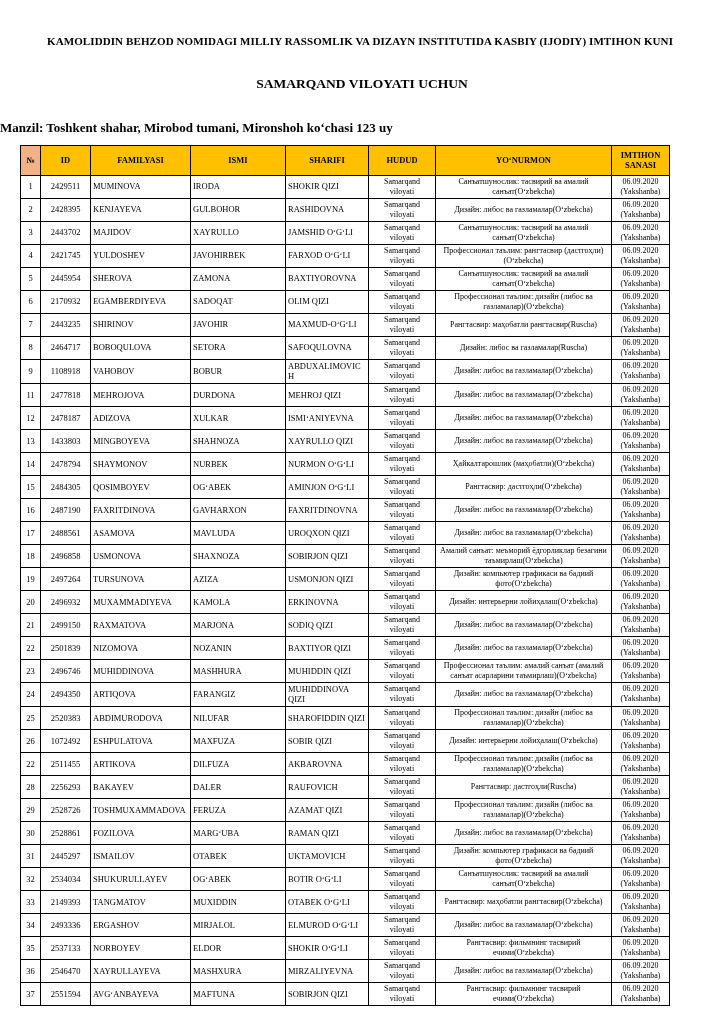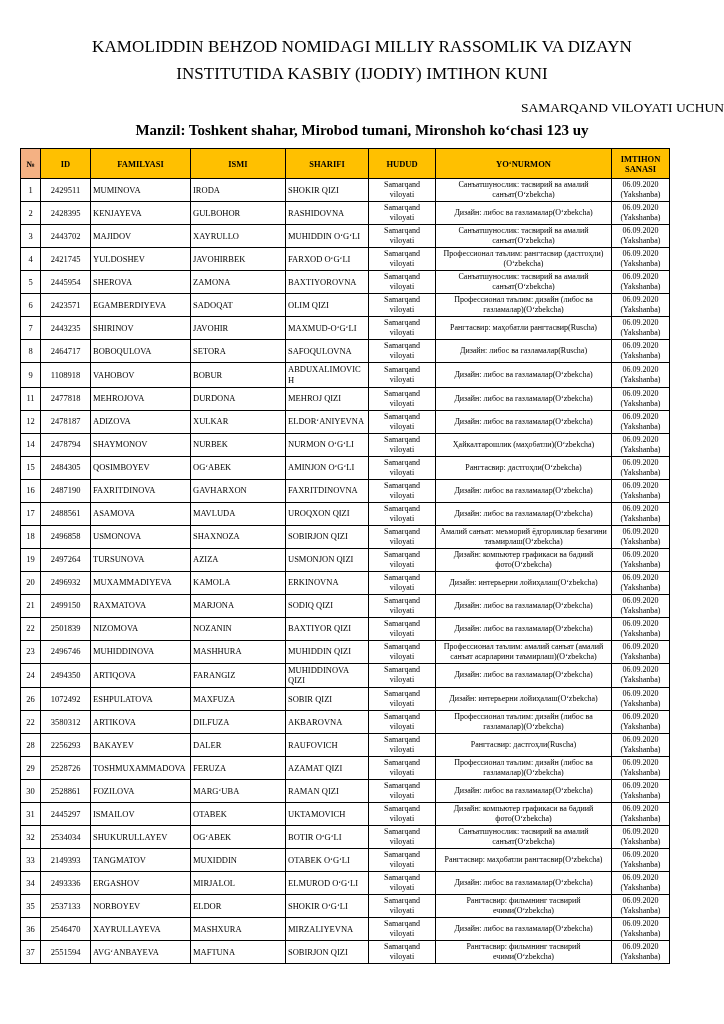--- a/index.html
+++ b/index.html
@@ -9,37 +9,37 @@
     width: 724px;
     height: 1024px;
     overflow: hidden;
     font-family: "Liberation Serif", serif;
     color: #000000;
   }
   .page { width: 724px; height: 1024px; }
   .title {
     margin: 33px auto 0;
     width: 630px;
-    text-align: center;
-    font-weight: normal;
-    font-size: 17px;
+    text-align: left;
+    font-weight: bold;
+    font-size: 11px;
     line-height: 1.6;
     letter-spacing: 0.1px;
   }
   .subtitle {
-    margin-top: 13px;
-    text-align: right;
-    font-weight: normal;
-    font-size: 13.5px;
-  }
-  .address {
-    margin-top: 6px;
+    margin-top: 25px;
     text-align: center;
     font-weight: bold;
-    font-size: 15px;
+    font-size: 13.5px;
+  }
+  .address {
+    margin-top: 28px;
+    text-align: left;
+    font-weight: bold;
+    font-size: 13px;
   }
   table {
     border-collapse: collapse;
     table-layout: fixed;
     width: 649px;
     margin: 9px 0 0 20px;
   }
   th, td {
     border: 1px solid var(--border-color, #000);
     padding: 1px 2px;
@@ -115,21 +115,21 @@
           <td>RASHIDOVNA</td>
           <td>Samarqand viloyati</td>
           <td>Дизайн: либос ва газламалар(O‘zbekcha)</td>
           <td>06.09.2020 (Yakshanba)</td>
         </tr>
         <tr>
           <td>3</td>
           <td>2443702</td>
           <td>MAJIDOV</td>
           <td>XAYRULLO</td>
-          <td>MUHIDDIN O‘G‘LI</td>
+          <td>JAMSHID O‘G‘LI</td>
           <td>Samarqand viloyati</td>
           <td>Санъатшунослик: тасвирий ва амалий санъат(O‘zbekcha)</td>
           <td>06.09.2020 (Yakshanba)</td>
         </tr>
         <tr>
           <td>4</td>
           <td>2421745</td>
           <td>YULDOSHEV</td>
           <td>JAVOHIRBEK</td>
           <td>FARXOD O‘G‘LI</td>
@@ -142,21 +142,21 @@
           <td>2445954</td>
           <td>SHEROVA</td>
           <td>ZAMONA</td>
           <td>BAXTIYOROVNA</td>
           <td>Samarqand viloyati</td>
           <td>Санъатшунослик: тасвирий ва амалий санъат(O‘zbekcha)</td>
           <td>06.09.2020 (Yakshanba)</td>
         </tr>
         <tr>
           <td>6</td>
-          <td>2423571</td>
+          <td>2170932</td>
           <td>EGAMBERDIYEVA</td>
           <td>SADOQAT</td>
           <td>OLIM QIZI</td>
           <td>Samarqand viloyati</td>
           <td>Профессионал таълим: дизайн (либос ва газламалар)(O‘zbekcha)</td>
           <td>06.09.2020 (Yakshanba)</td>
         </tr>
         <tr>
           <td>7</td>
           <td>2443235</td>
@@ -195,21 +195,31 @@
           <td>MEHROJ QIZI</td>
           <td>Samarqand viloyati</td>
           <td>Дизайн: либос ва газламалар(O‘zbekcha)</td>
           <td>06.09.2020 (Yakshanba)</td>
         </tr>
         <tr>
           <td>12</td>
           <td>2478187</td>
           <td>ADIZOVA</td>
           <td>XULKAR</td>
-          <td>ELDOR‘ANIYEVNA</td>
+          <td>ISMI‘ANIYEVNA</td>
+          <td>Samarqand viloyati</td>
+          <td>Дизайн: либос ва газламалар(O‘zbekcha)</td>
+          <td>06.09.2020 (Yakshanba)</td>
+        </tr>
+        <tr>
+          <td>13</td>
+          <td>1433803</td>
+          <td>MINGBOYEVA</td>
+          <td>SHAHNOZA</td>
+          <td>XAYRULLO QIZI</td>
           <td>Samarqand viloyati</td>
           <td>Дизайн: либос ва газламалар(O‘zbekcha)</td>
           <td>06.09.2020 (Yakshanba)</td>
         </tr>
         <tr>
           <td>14</td>
           <td>2478794</td>
           <td>SHAYMONOV</td>
           <td>NURBEK</td>
           <td>NURMON O‘G‘LI</td>
@@ -311,32 +321,42 @@
           <td>24</td>
           <td>2494350</td>
           <td>ARTIQOVA</td>
           <td>FARANGIZ</td>
           <td>MUHIDDINOVA QIZI</td>
           <td>Samarqand viloyati</td>
           <td>Дизайн: либос ва газламалар(O‘zbekcha)</td>
           <td>06.09.2020 (Yakshanba)</td>
         </tr>
         <tr>
+          <td>25</td>
+          <td>2520383</td>
+          <td>ABDIMURODOVA</td>
+          <td>NILUFAR</td>
+          <td>SHAROFIDDIN QIZI</td>
+          <td>Samarqand viloyati</td>
+          <td>Профессионал таълим: дизайн (либос ва газламалар)(O‘zbekcha)</td>
+          <td>06.09.2020 (Yakshanba)</td>
+        </tr>
+        <tr>
           <td>26</td>
           <td>1072492</td>
           <td>ESHPULATOVA</td>
           <td>MAXFUZA</td>
           <td>SOBIR QIZI</td>
           <td>Samarqand viloyati</td>
           <td>Дизайн: интерьерни лойиҳалаш(O‘zbekcha)</td>
           <td>06.09.2020 (Yakshanba)</td>
         </tr>
         <tr>
           <td>22</td>
-          <td>3580312</td>
+          <td>2511455</td>
           <td>ARTIKOVA</td>
           <td>DILFUZA</td>
           <td>AKBAROVNA</td>
           <td>Samarqand viloyati</td>
           <td>Профессионал таълим: дизайн (либос ва газламалар)(O‘zbekcha)</td>
           <td>06.09.2020 (Yakshanba)</td>
         </tr>
         <tr>
           <td>28</td>
           <td>2256293</td>

